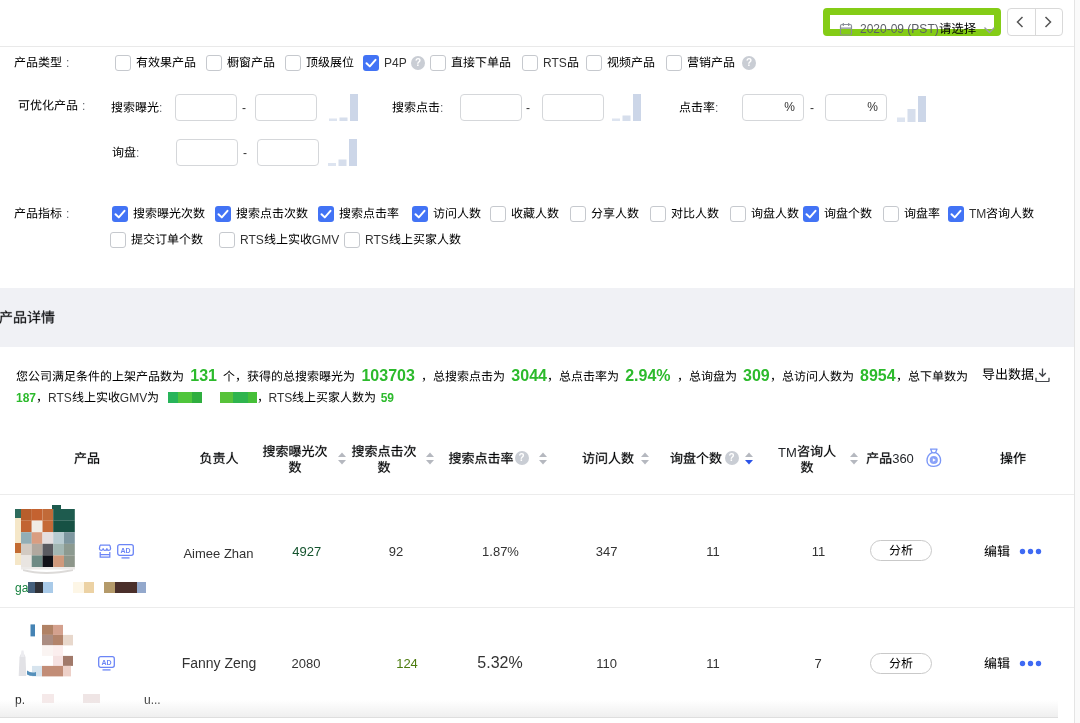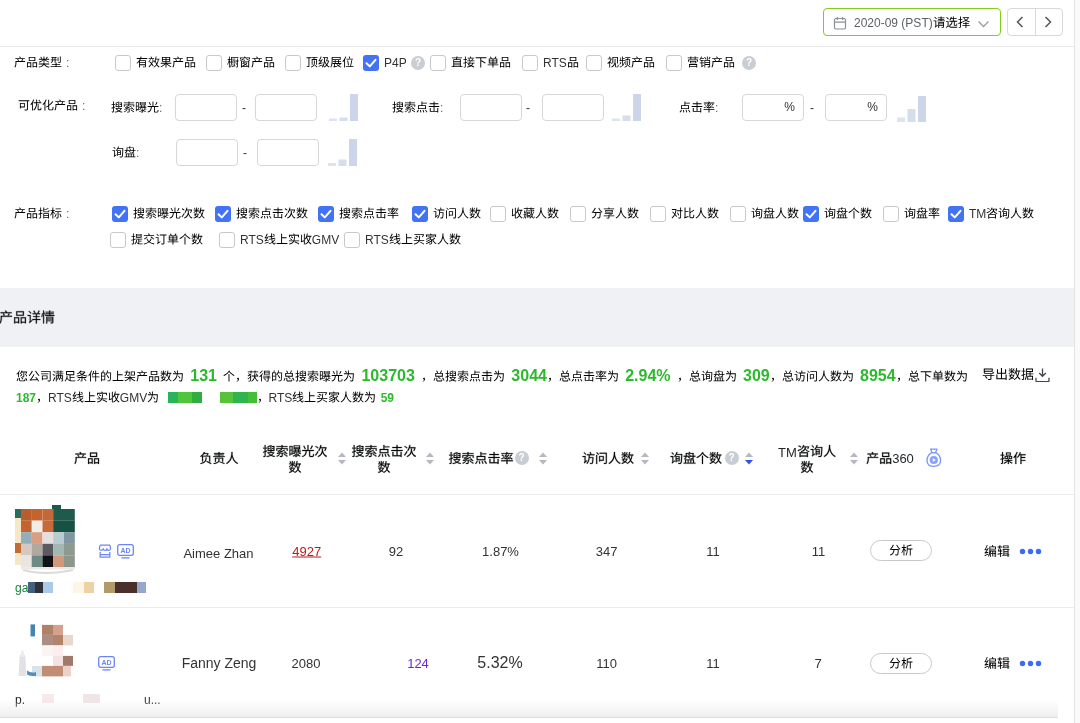--- a/index.html
+++ b/index.html
@@ -5,21 +5,21 @@
 .abs{position:absolute}
 .run{white-space:nowrap;line-height:normal;transform:translateY(-50%)}
 .crun{white-space:nowrap;line-height:normal;transform:translate(-50%,-50%)}
 .run svg,.crun svg{display:inline-block;vertical-align:baseline}
 .cbon{width:16px;height:16px;border-radius:3px;background:#4273f5}
 .cboff{width:16px;height:16px;border-radius:3px;background:#fff;border:1px solid #c6c9ce}
 .inp{width:62px;height:27px;border:1px solid #d5d7da;border-radius:4px;background:#fff}
 .hl{color:#2cba2c;font-weight:bold}
 svg.b use{stroke:currentColor;stroke-width:22px}
 </style></head><body>
-<div class="abs" style="left:823px;top:8px;width:178px;height:28px;border:1px solid #84cc16;border-radius:4px">
+<div class="abs" style="left:823px;top:8px;width:178px;height:28px;border:7px solid #84cc16;border-radius:4px">
     <svg class="abs" style="left:9px;top:7px" width="14" height="14" fill="none" stroke="#8a8f99" stroke-width="1.2">
       <rect x="1.5" y="2.5" width="11" height="10.5" rx="1.5"></rect>
       <path d="M1.5 6.2 h11 M4.3 1 v3 M9.7 1 v3"></path>
     </svg>
     <div class="abs run" style="left:30px;top:14px;font-size:12px;color:#5c5f66">2020-09&nbsp;(PST)<svg width="37.2" height="10.91" overflow="visible">
         <use href="#g8BF7" transform="translate(0 10.91) scale(0.0124 -0.0124)"></use>
         <use href="#g9009" transform="translate(12.4 10.91) scale(0.0124 -0.0124)"></use>
         <use href="#g62E9" transform="translate(24.8 10.91) scale(0.0124 -0.0124)"></use>
       </svg></div>
     <svg class="abs" style="left:153px;top:11px" width="13" height="8" fill="none" stroke="#9a9da3" stroke-width="1.4">
@@ -519,21 +519,21 @@
 <svg class="abs" style="left:97px;top:544px" width="16" height="14" fill="none" stroke="#6b85f6" stroke-width="1.25">
     <path d="M3 1.2 H13 M13.6 4.6 L13 1.3 M2.4 4.6 L3 1.3 M2.4 4.6 a1.87 1.87 0 0 0 3.74 0 a1.87 1.87 0 0 0 3.74 0 a1.87 1.87 0 0 0 3.74 0" stroke-linejoin="round"></path>
     <path d="M3.2 7.9 V13 H12.8 V7.9 M3.2 10.7 H12.8"></path>
   </svg>
 <svg class="abs" style="left:117px;top:544px" width="17" height="15">
     <rect x="0.7" y="0.7" width="15.6" height="10.6" rx="2" fill="none" stroke="#6b85f6" stroke-width="1.3"></rect>
     <text x="8.5" y="8.6" font-size="7" font-weight="bold" fill="#6b85f6" text-anchor="middle" font-family="Liberation Sans">AD</text>
     <path d="M4.5 13.9 h8" stroke="#6b85f6" stroke-width="1.3"></path>
   </svg>
 <div class="abs crun" style="left:218.5px;top:553px;font-size:13px;color:#333;">Aimee&nbsp;Zhan</div>
-<div class="abs crun" style="left:306.7px;top:551px;font-size:13px;color:#b91c1c;text-decoration:underline;">4927</div>
+<div class="abs crun" style="left:306.7px;top:551px;font-size:13px;color:#14532d;">4927</div>
 <div class="abs crun" style="left:396px;top:551px;font-size:13px;color:#333;">92</div>
 <div class="abs crun" style="left:500.5px;top:551px;font-size:13px;color:#333;">1.87%</div>
 <div class="abs crun" style="left:606.7px;top:551px;font-size:13px;color:#333;">347</div>
 <div class="abs crun" style="left:713px;top:551px;font-size:13px;color:#333;">11</div>
 <div class="abs crun" style="left:818.5px;top:551px;font-size:13px;color:#333;">11</div>
 <div class="abs" style="left:870px;top:540px;width:62px;height:21px;border:1px solid #c9c9c9;border-radius:11px"></div>
 <div class="abs crun" style="left:901px;top:551px;font-size:12px;color:#333;"><svg width="24.0" height="10.56" overflow="visible">
       <use href="#g5206" transform="translate(0 10.56) scale(0.0120 -0.0120)"></use>
       <use href="#g6790" transform="translate(12.0 10.56) scale(0.0120 -0.0120)"></use>
     </svg></div>
@@ -574,21 +574,21 @@
     <path d="M6.5 36.5 h2 l1 6.5 h-4 Z" fill="#ececf0"></path>
     <path d="M12 60.5 q3 2 9 1.5 l0 -4 q-5 1.5 -9 -1.5 Z" fill="#5590bb"></path>
   </svg>
 <svg class="abs" style="left:98px;top:656px" width="17" height="15">
     <rect x="0.7" y="0.7" width="15.6" height="10.6" rx="2" fill="none" stroke="#6b85f6" stroke-width="1.3"></rect>
     <text x="8.5" y="8.6" font-size="7" font-weight="bold" fill="#6b85f6" text-anchor="middle" font-family="Liberation Sans">AD</text>
     <path d="M4.5 13.9 h8" stroke="#6b85f6" stroke-width="1.3"></path>
   </svg>
 <div class="abs crun" style="left:219px;top:663px;font-size:14px;color:#333;">Fanny&nbsp;Zeng</div>
 <div class="abs crun" style="left:306px;top:663px;font-size:13px;color:#333;">2080</div>
-<div class="abs crun" style="left:418px;top:663px;font-size:13px;color:#6d28d9;">124</div>
+<div class="abs crun" style="left:407px;top:663px;font-size:13px;color:#4d7c0f;">124</div>
 <div class="abs crun" style="left:500px;top:663px;font-size:16px;color:#333;">5.32%</div>
 <div class="abs crun" style="left:606.5px;top:663px;font-size:13px;color:#333;">110</div>
 <div class="abs crun" style="left:713px;top:663px;font-size:13px;color:#333;">11</div>
 <div class="abs crun" style="left:818px;top:663px;font-size:13px;color:#333;">7</div>
 <div class="abs" style="left:870px;top:652.5px;width:62px;height:21px;border:1px solid #c9c9c9;border-radius:11px"></div>
 <div class="abs crun" style="left:901px;top:663.5px;font-size:12px;color:#333;"><svg width="24.0" height="10.56" overflow="visible">
       <use href="#g5206" transform="translate(0 10.56) scale(0.0120 -0.0120)"></use>
       <use href="#g6790" transform="translate(12.0 10.56) scale(0.0120 -0.0120)"></use>
     </svg></div>
 <div class="abs crun" style="left:997px;top:663px;font-size:13px;color:#3f6af3;"><svg width="26.0" height="11.44" overflow="visible">

